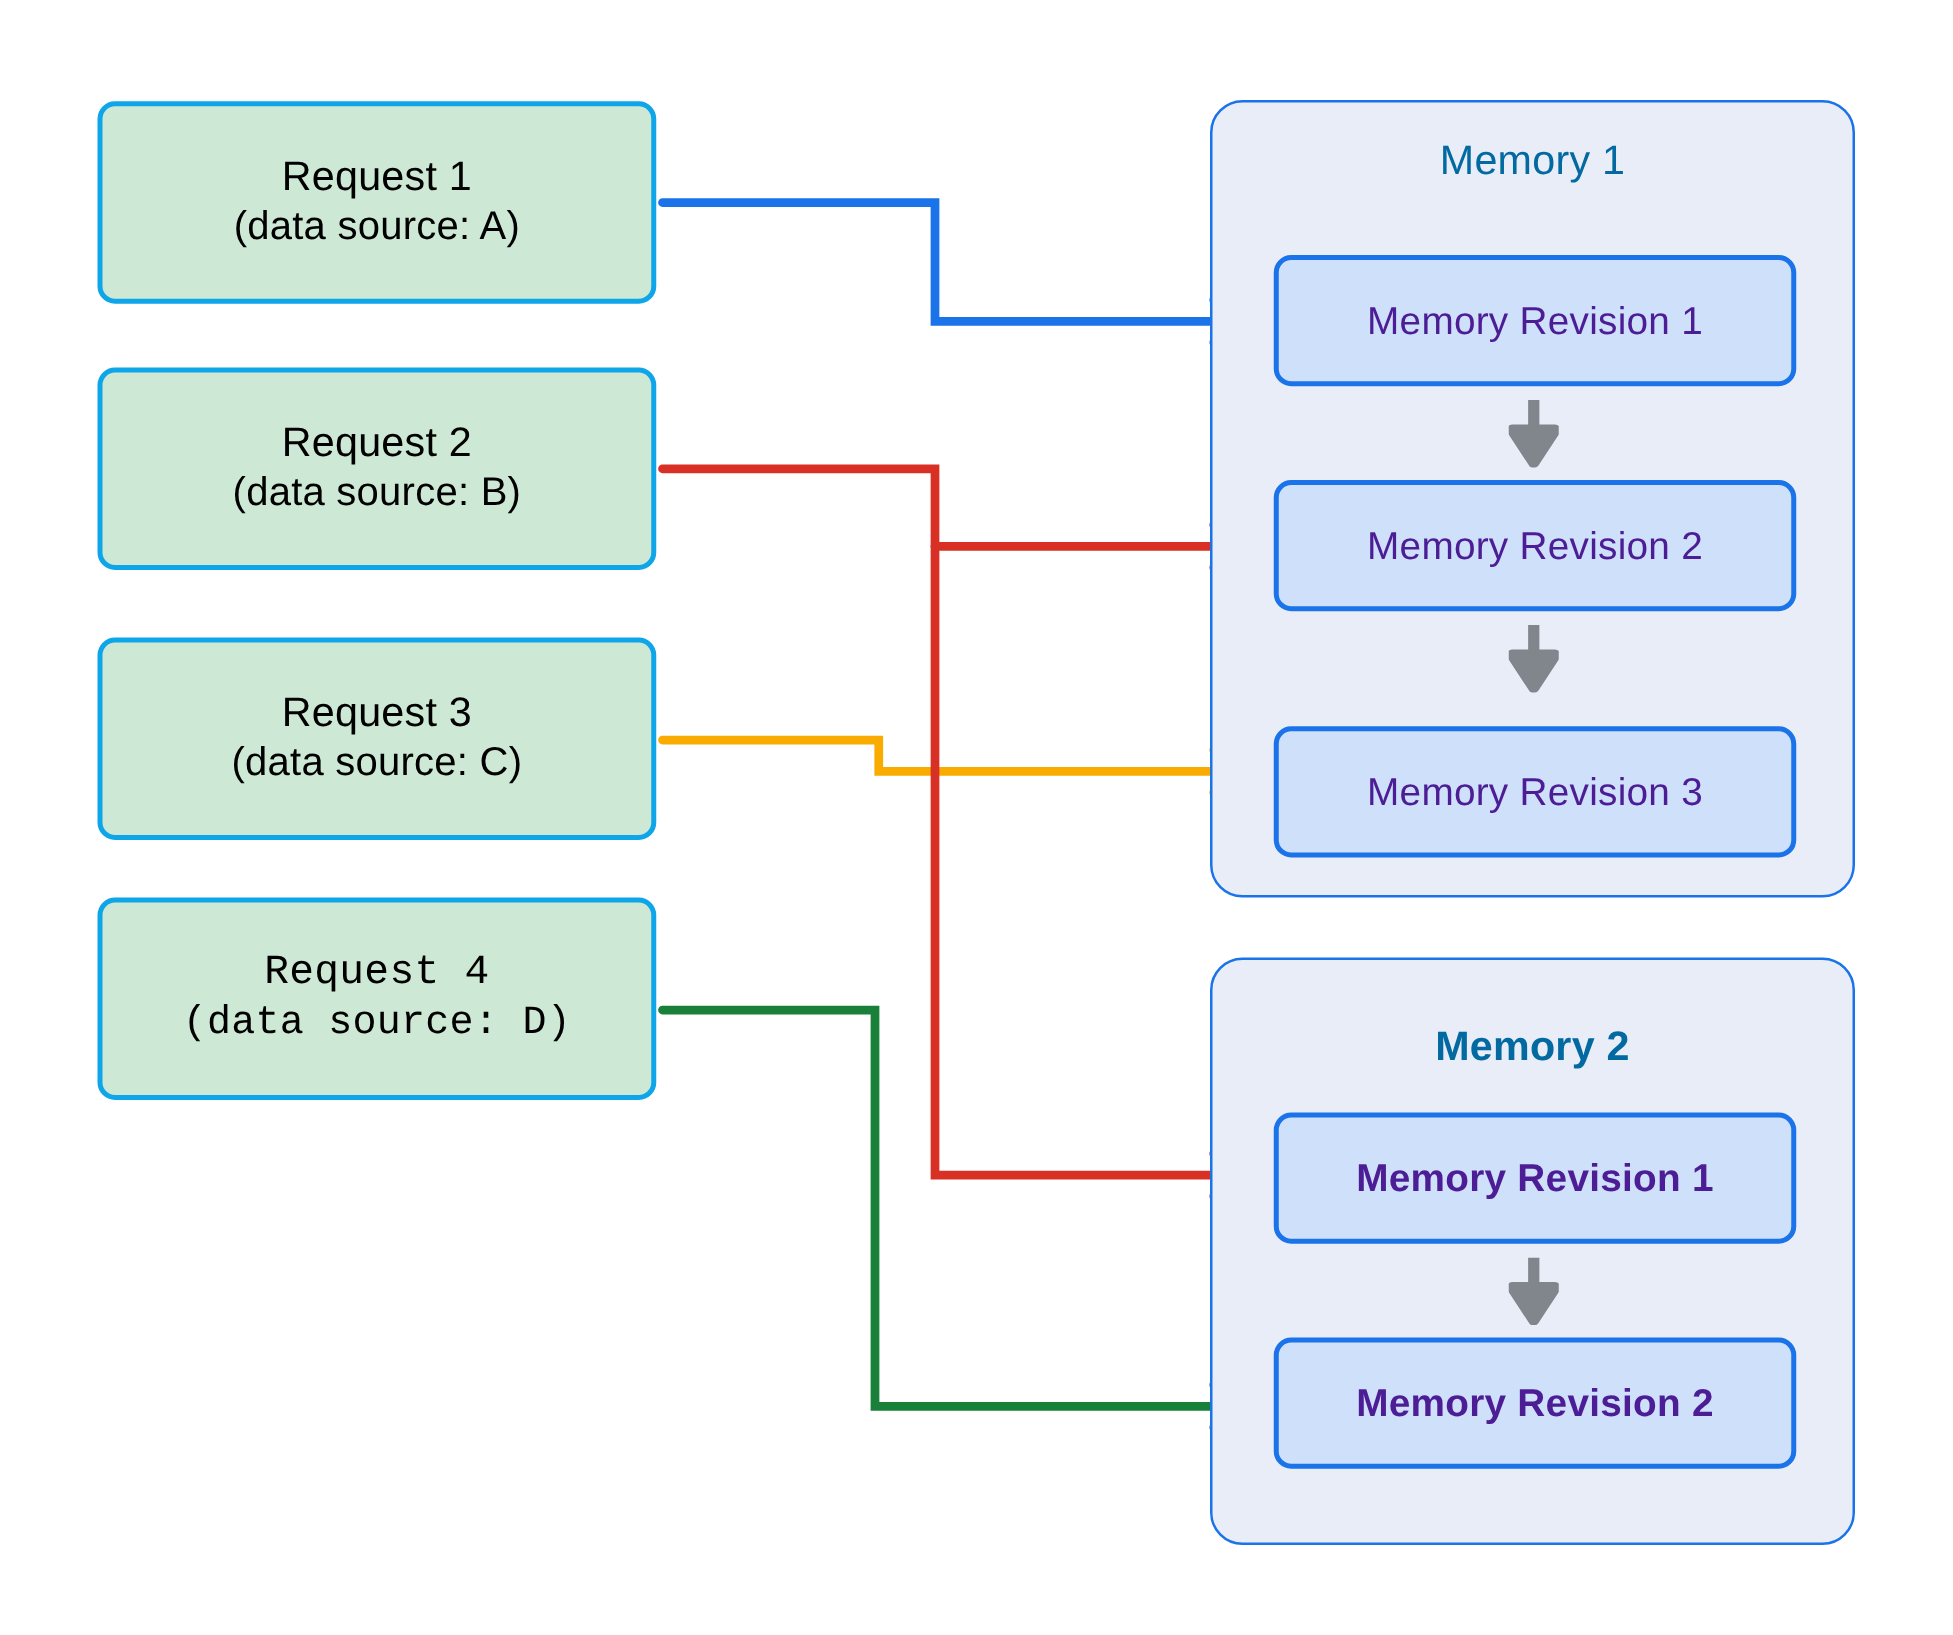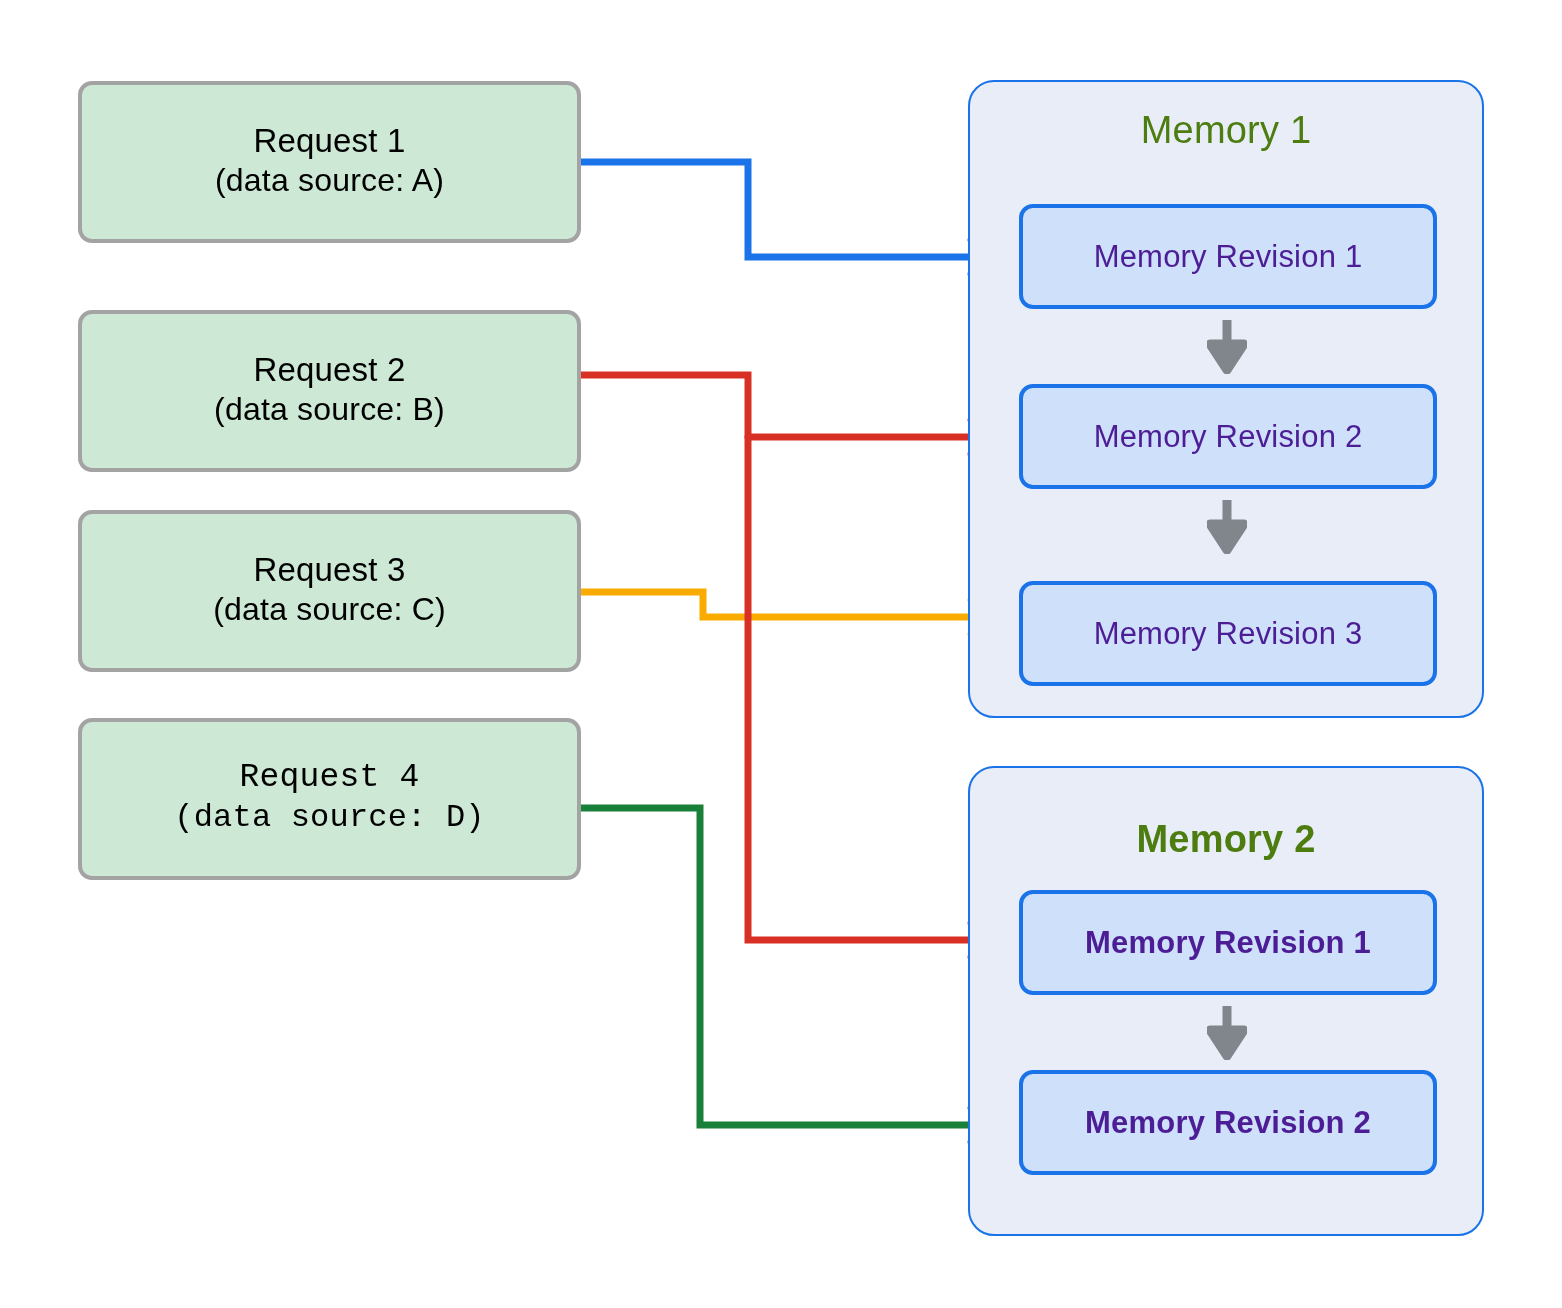--- a/index.html
+++ b/index.html
@@ -23,24 +23,24 @@
     top: 0;
     width: 1562px;
     height: 1308px;
     pointer-events: none;
   }
 
   
   .request-box {
     position: absolute;
     box-sizing: border-box;
-    width: 503px;
+    width: 447px;
     height: 162px;
     background: #cde9d5;
-    border: 4px solid #a3a3a3;
+    border: 4px solid #0ea5e9;
     border-radius: 14px;
     display: flex;
     flex-direction: column;
     align-items: center;
     justify-content: center;
     color: #000000;
     z-index: 3;
   }
   .request-title {
     font-size: 33px;
@@ -61,22 +61,22 @@
     background: #e8edf8;
     border: 2.5px solid #1a73e8;
     border-radius: 26px;
     z-index: 2;
   }
   .memory-title {
     position: absolute;
     left: 0;
     right: 0;
     text-align: center;
-    font-size: 38px;
-    color: #4d7c0f;
+    font-size: 33px;
+    color: #0369a1;
     letter-spacing: 0.2px;
   }
   .revision-box {
     position: absolute;
     box-sizing: border-box;
     width: 418px;
     height: 105px;
     background: #cfe0fb;
     border: 4px solid #1a73e8;
     border-radius: 14px;
@@ -113,21 +113,21 @@
     <path d="M 748 437 L 985 437" fill="none" stroke="#d93025" stroke-width="7" stroke-linecap="round" stroke-linejoin="miter"></path>
     <path d="M 972 420 L 1000 437 L 972 454" fill="none" stroke="#d93025" stroke-width="9" stroke-linecap="round" stroke-linejoin="round"></path>
     <path d="M 972 923 L 1000 940 L 972 957" fill="none" stroke="#d93025" stroke-width="9" stroke-linecap="round" stroke-linejoin="round"></path>
   </svg>
 
   <div class="request-box" style="left:78px; top:81px;">
     <div class="request-title">Request 1</div>
     <div class="request-sub">(data source: A)</div>
   </div>
 
-  <div class="request-box" style="left:78px; top:310px;">
+  <div class="request-box" style="left:78px; top:294px;">
     <div class="request-title">Request 2</div>
     <div class="request-sub">(data source: B)</div>
   </div>
 
   <div class="request-box" style="left:78px; top:510px;">
     <div class="request-title">Request 3</div>
     <div class="request-sub">(data source: C)</div>
   </div>
 
   <div class="request-box" style="left:78px; top:718px;font-family:Liberation Mono, monospace;">

